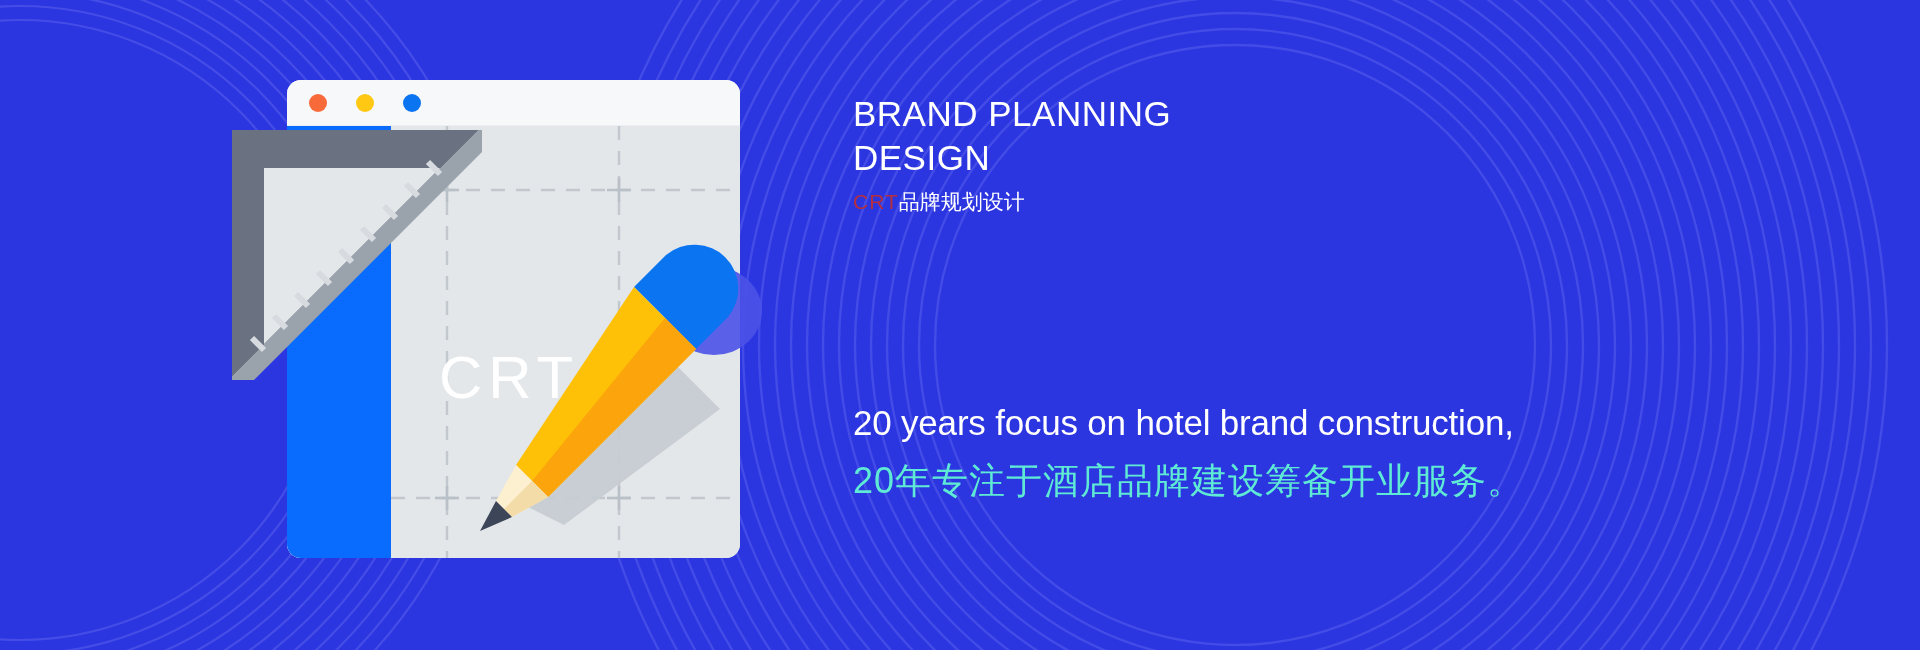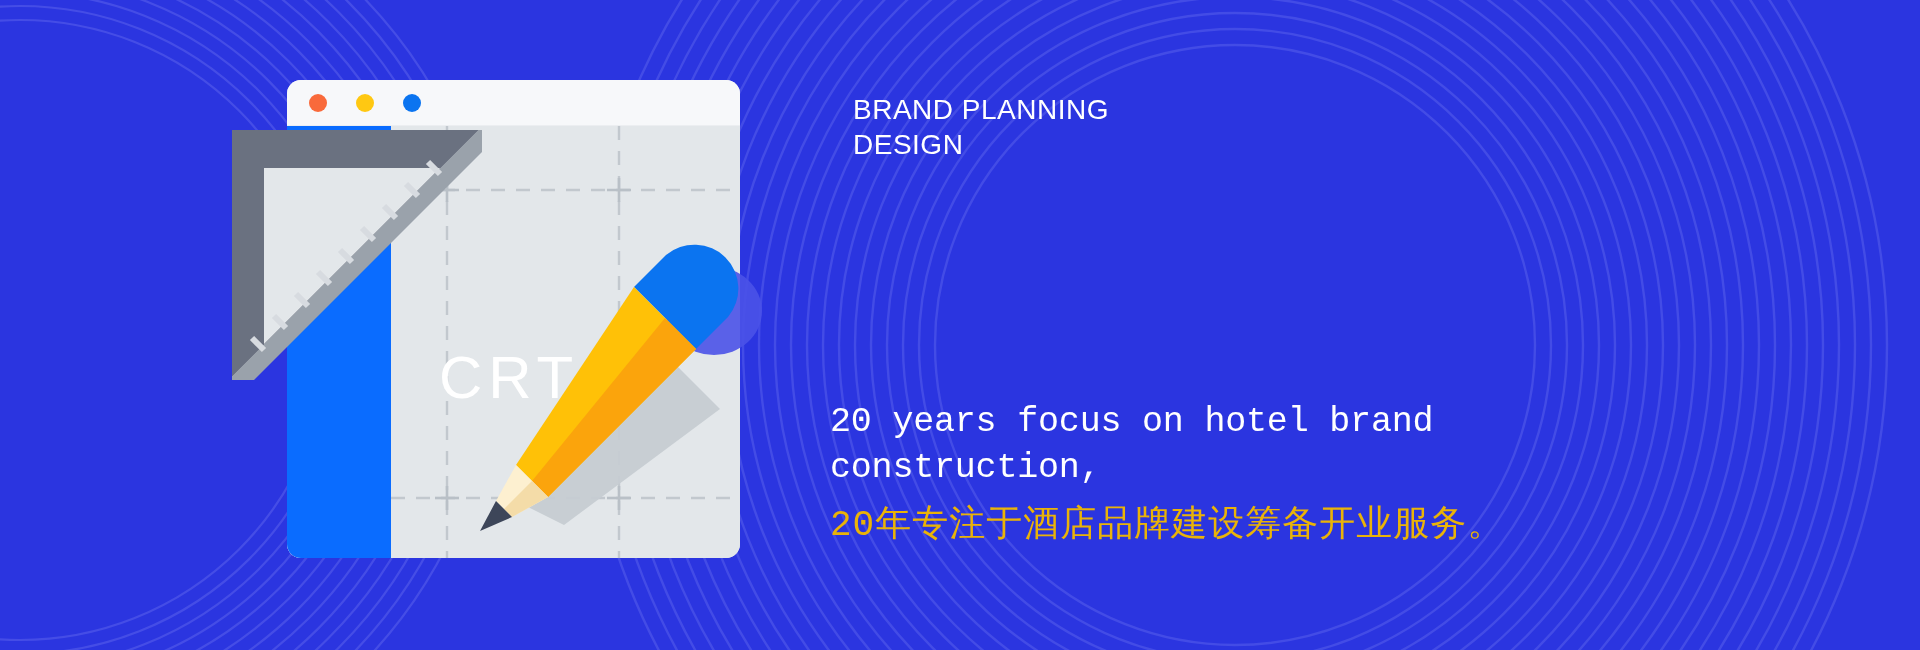--- a/index.html
+++ b/index.html
@@ -103,54 +103,53 @@
   }
   .pencil svg { width:100%; height:100%; display:block; }
 
   
   .headline-block {
     position:absolute;
     left:853px; top:92px;
   }
   .headline {
     color:#ffffff;
-    font-size:28px;
+    font-size:35px;
     font-weight:400;
     line-height:1.26;
     letter-spacing:.5px;
     white-space:pre-line;
   }
   .sub-zh {
     margin-top:9px;
     font-size:21px;
     line-height:1.2;
     color:#ffffff;
     white-space:nowrap;
   }
   .sub-zh .crt-red {
     color:#b42f3f;
     letter-spacing:1px;
   }
 
   .tagline-block {
     position:absolute;
-    left:830px; top:400px;
+    left:853px; top:400px;
     width:820px;
-    font-family:Liberation Mono, monospace;
   }
   .tagline-en {
     color:#ffffff;
     font-size:35px;
     font-weight:400;
     line-height:1.3;
     letter-spacing:-.2px;
   }
   .tagline-zh {
     margin-top:12px;
-    color:#eab308;
+    color:#5eead4;
     font-size:36px;
     font-weight:400;
     line-height:1.25;
     letter-spacing:1px;
   }
 </style>
 </head>
 <body>
 
 <div class="banner">
@@ -290,20 +289,23 @@
 
         <polygon points="44,276 60,292 28,306" fill="#3d4659"></polygon>
       </svg>
     </div>
 
   </div>
 
   <div class="headline-block">
     <div class="headline">BRAND PLANNING
 DESIGN</div>
+    <div class="sub-zh">
+      <span class="crt-red">CRT</span><span>品牌规划设计</span>
+    </div>
   </div>
 
   <div class="tagline-block">
     <div class="tagline-en">
       <div>20 years focus on hotel brand construction,</div>
     </div>
     <div class="tagline-zh">20年专注于酒店品牌建设筹备开业服务。</div>
   </div>
 
 </div>

